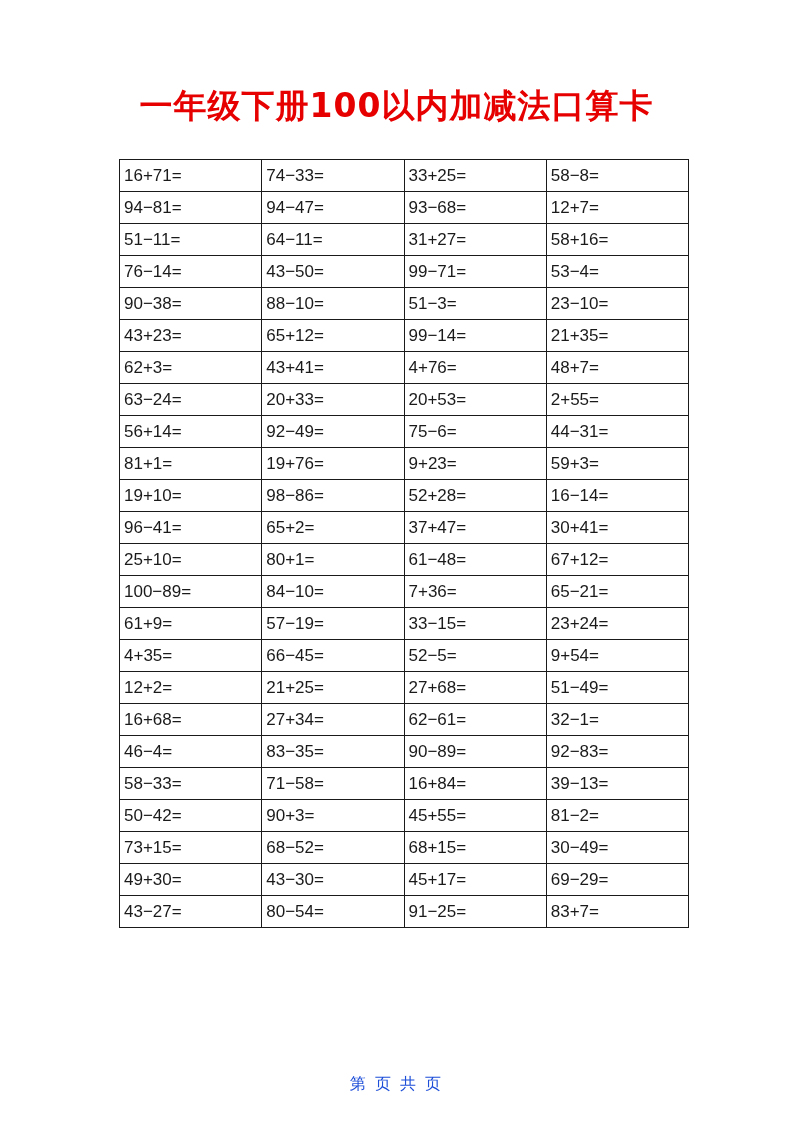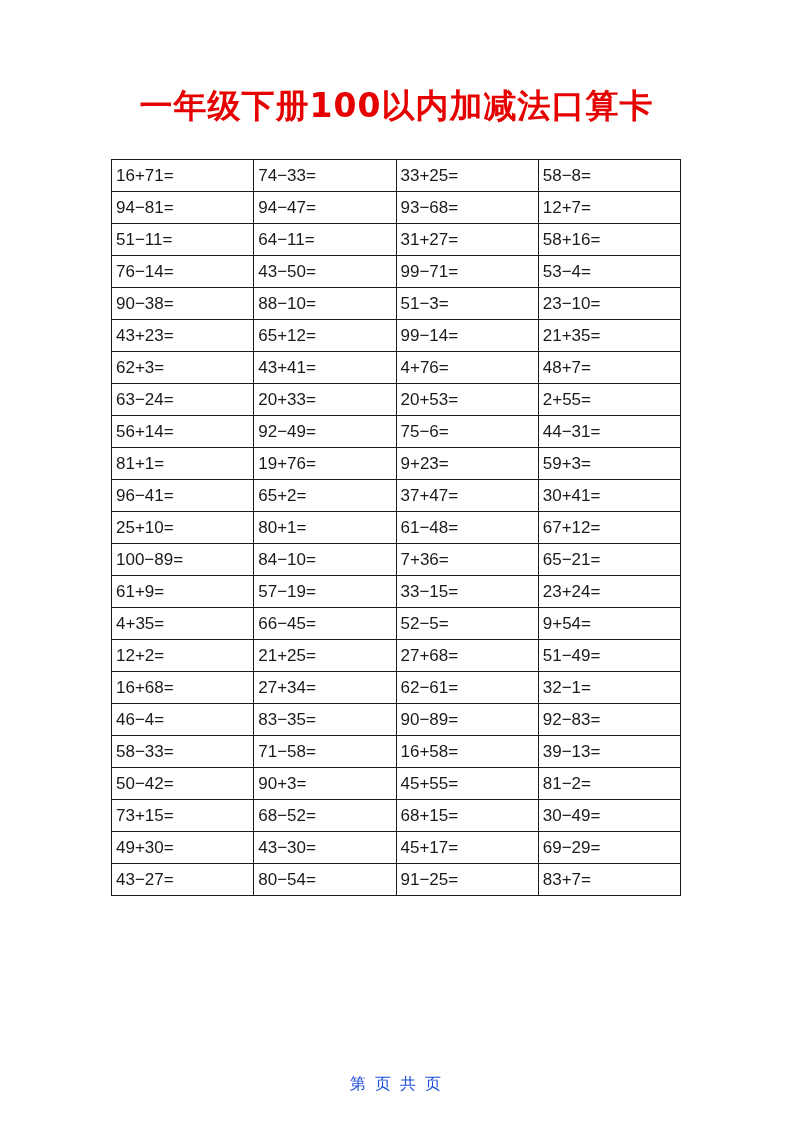--- a/index.html
+++ b/index.html
@@ -25,21 +25,21 @@
     font-family: "DejaVu Sans", sans-serif;
     font-size: 33px;
     line-height: 40px;
     font-weight: bold;
     color: #e60000;
     letter-spacing: 1px;
   }
   .worksheet-table {
     position: absolute;
     top: 159px;
-    left: 111px;
+    left: 119px;
     width: 570px;
     border-collapse: collapse;
     table-layout: fixed;
   }
   .worksheet-table td {
     width: 25%;
     height: 31px;
     border: 1px solid #1a1a1a;
     padding: 0 0 0 4px;
     font-family: "Liberation Sans", "DejaVu Sans", sans-serif;
@@ -124,20 +124,26 @@
           <td>75−6=</td>
           <td>44−31=</td>
         </tr>
         <tr>
           <td>81+1=</td>
           <td>19+76=</td>
           <td>9+23=</td>
           <td>59+3=</td>
         </tr>
         <tr>
+          <td>19+10=</td>
+          <td>98−86=</td>
+          <td>52+28=</td>
+          <td>16−14=</td>
+        </tr>
+        <tr>
           <td>96−41=</td>
           <td>65+2=</td>
           <td>37+47=</td>
           <td>30+41=</td>
         </tr>
         <tr>
           <td>25+10=</td>
           <td>80+1=</td>
           <td>61−48=</td>
           <td>67+12=</td>
@@ -174,21 +180,21 @@
         </tr>
         <tr>
           <td>46−4=</td>
           <td>83−35=</td>
           <td>90−89=</td>
           <td>92−83=</td>
         </tr>
         <tr>
           <td>58−33=</td>
           <td>71−58=</td>
-          <td>16+58=</td>
+          <td>16+84=</td>
           <td>39−13=</td>
         </tr>
         <tr>
           <td>50−42=</td>
           <td>90+3=</td>
           <td>45+55=</td>
           <td>81−2=</td>
         </tr>
         <tr>
           <td>73+15=</td>

